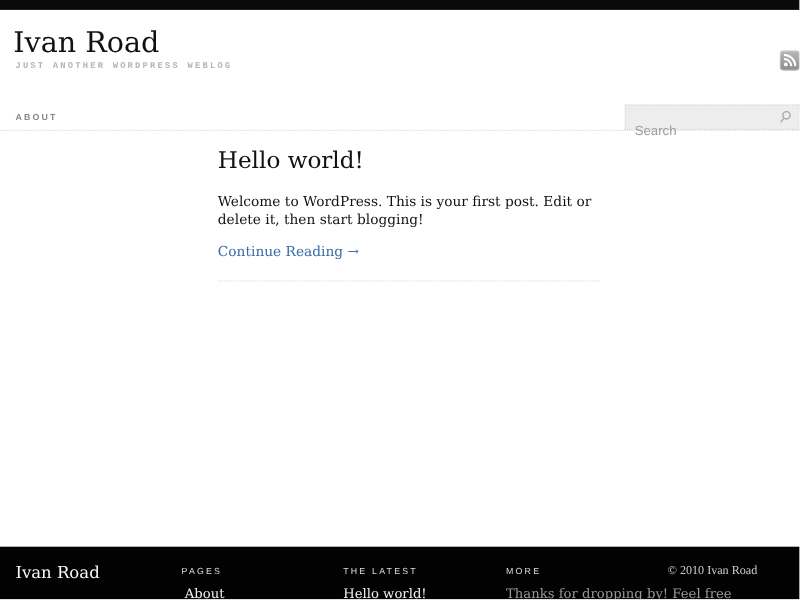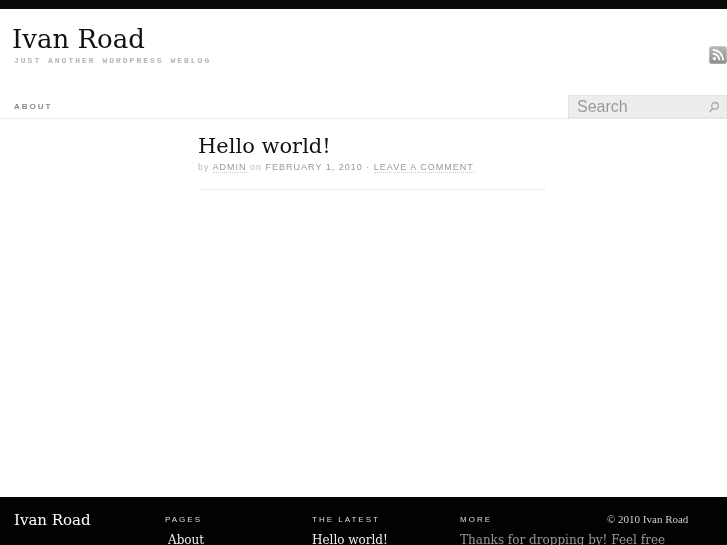--- a/index.html
+++ b/index.html
@@ -17,23 +17,23 @@
        background:linear-gradient(#b9b9b9,#8c8c8c);border-radius:3px;
        box-shadow:inset 0 0 0 1px rgba(255,255,255,0.25);
        display:flex;align-items:center;justify-content:center;cursor:pointer;}
   
   .nav{position:absolute;left:0;top:90px;width:727px;height:28px;
        border-bottom:1px dotted #d8d8d8;background:#fff;}
   .nav-item{position:absolute;left:14px;top:12px;font-size:8px;font-weight:bold;
             letter-spacing:2px;color:#888;text-transform:uppercase;cursor:pointer;text-decoration:none;}
   .searchbox{position:absolute;left:568px;top:5px;width:157px;height:21px;
              background:#ededed;border:1px dotted #d9d9d9;}
-  .search-input{position:absolute;left:0;top:0;width:130px;height:21px;border:none;
+  .search-input{position:absolute;left:0;top:12px;width:130px;height:21px;border:none;
                 background:transparent;outline:none;padding:0 0 0 8px;
-                font-family:"Liberation Sans",sans-serif;font-size:16px;color:#555;}
+                font-family:"Liberation Sans",sans-serif;font-size:12px;color:#555;}
   .search-input::placeholder{color:#9a9a9a;opacity:1;}
   .search-icon{position:absolute;right:6px;top:4px;width:13px;height:13px;cursor:pointer;}
   
   .content{position:absolute;left:198px;top:134px;width:347px;}
   .post-title{margin:0;font-family:"DejaVu Serif",serif;font-weight:normal;
               font-size:21px;line-height:24px;color:#111;cursor:pointer;}
   .post-meta{margin-top:4px;font-size:9px;color:#b9b9b9;letter-spacing:1px;}
   .meta-link{color:#999;text-transform:uppercase;text-decoration:none;
              border-bottom:1px dotted #ccc;cursor:pointer;}
   .meta-date{color:#999;text-transform:uppercase;}
@@ -88,28 +88,22 @@
           <circle cx="8" cy="4.8" r="3.3" fill="none" stroke="#a9a9a9" stroke-width="1.3"></circle>
           <line x1="5.5" y1="7.7" x2="2.6" y2="11" stroke="#a9a9a9" stroke-width="1.3"></line>
         </svg>
       </span>
     </div>
   </nav>
 
   <main class="content">
     <article>
       <h2 class="post-title">Hello world!</h2>
-      <div class="post-meta">
-        <span>by</span>
-        <a class="meta-link">ADMIN</a>
-        <span>on</span>
-        <span class="meta-date">FEBRUARY 1, 2010</span>
-        <span class="meta-sep">·</span>
-        <a class="meta-link">LEAVE A COMMENT</a>
-      </div>
+      <p class="post-excerpt">Welcome to WordPress. This is your first post. Edit or delete it, then start blogging!</p>
+      <a class="continue-link">Continue Reading →</a>
       <div class="post-divider"></div>
     </article>
   </main>
 
   <footer class="footer">
     <div class="footer-brand">Ivan Road</div>
 
     <div class="footer-col col-pages">
       <div class="footer-col-title">PAGES</div>
       <a class="footer-item">About</a>

